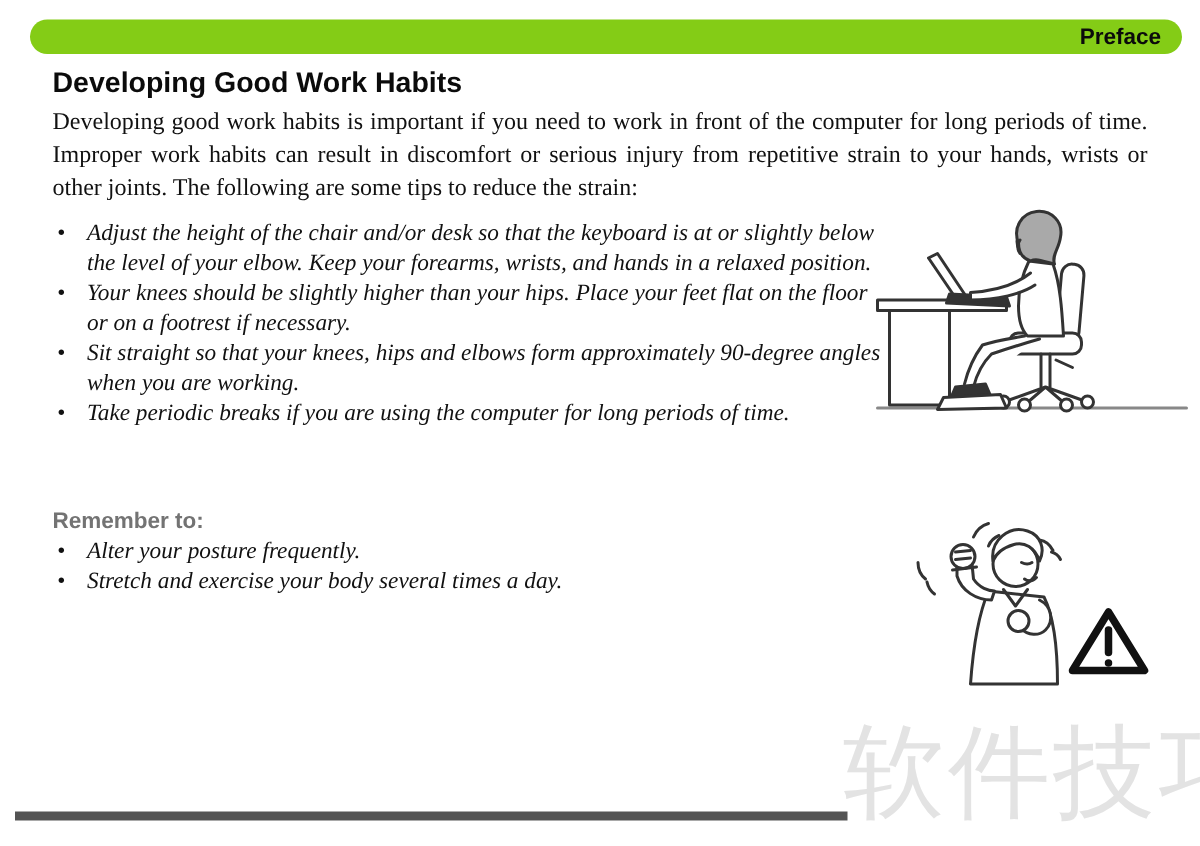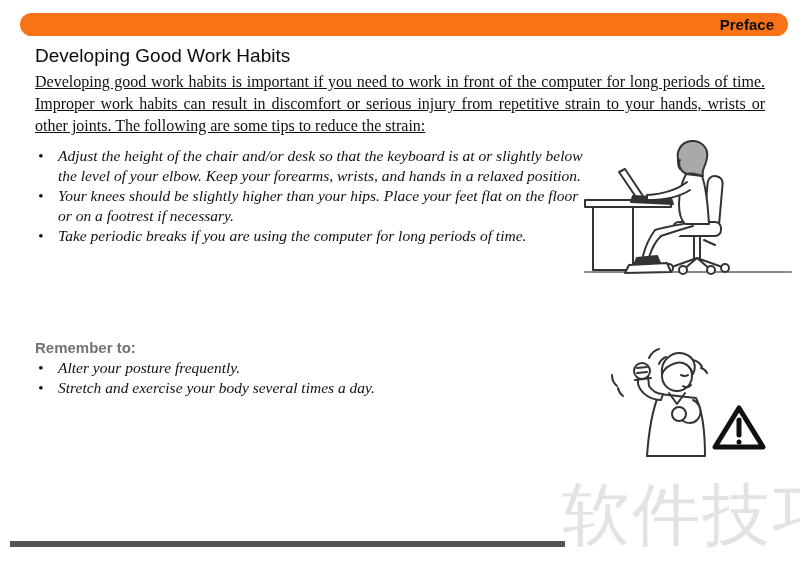--- a/index.html
+++ b/index.html
@@ -1,38 +1,38 @@
 <!DOCTYPE html>
 <html><head>
 <meta charset="utf-8">
 <style>
   * { margin: 0; padding: 0; box-sizing: border-box; }
   html, body { width: 800px; height: 564px; background: #ffffff; overflow: hidden; }
   body { position: relative; font-family: "Liberation Serif", serif; color: #111; }
 
   .banner {
     position: absolute; left: 20px; top: 13px; width: 768px; height: 23px;
-    background: #f97316; border-radius: 12px;
+    background: #84cc16; border-radius: 12px;
     display: flex; align-items: center; justify-content: flex-end;
     padding-right: 14px;
   }
   .banner-label {
     font-family: "Liberation Sans", sans-serif;
     font-weight: bold; font-size: 15px; color: #0b0b0b;
   }
 
   .page-title {
     position: absolute; left: 35px; top: 45px;
     font-family: "Liberation Sans", sans-serif;
-    font-weight: normal; font-size: 19px; color: #0b0b0b;
+    font-weight: bold; font-size: 19px; color: #0b0b0b;
   }
 
   .intro {
     position: absolute; left: 35px; top: 71px; width: 730px;
-    font-size: 16px; line-height: 22px; text-align: justify; text-decoration: underline;
+    font-size: 16px; line-height: 22px; text-align: justify;
   }
 
   ul.bullet-list { list-style: none; position: absolute; left: 35px; font-style: italic; }
   ul.bullet-list li {
     position: relative; padding-left: 23px;
     font-size: 15.5px; line-height: 20px;
   }
   ul.bullet-list li::before {
     content: "\2022"; position: absolute; left: 3px; top: 0;
   }
@@ -68,20 +68,21 @@
   <span class="banner-label">Preface</span>
 </div>
 
 <h1 class="page-title">Developing Good Work Habits</h1>
 
 <p class="intro">Developing good work habits is important if you need to work in front of the computer for long periods of time. Improper work habits can result in discomfort or serious injury from repetitive strain to your hands, wrists or other joints. The following are some tips to reduce the strain:</p>
 
 <ul class="bullet-list" id="tips-list">
   <li>Adjust the height of the chair and/or desk so that the keyboard is at or slightly below the level of your elbow. Keep your forearms, wrists, and hands in a relaxed position.</li>
   <li>Your knees should be slightly higher than your hips. Place your feet flat on the floor or on a footrest if necessary.</li>
+  <li>Sit straight so that your knees, hips and elbows form approximately 90-degree angles when you are working.</li>
   <li>Take periodic breaks if you are using the computer for long periods of time.</li>
 </ul>
 
 <h2 class="remember-heading">Remember to:</h2>
 
 <ul class="bullet-list" id="remember-list">
   <li>Alter your posture frequently.</li>
   <li>Stretch and exercise your body several times a day.</li>
 </ul>
 

